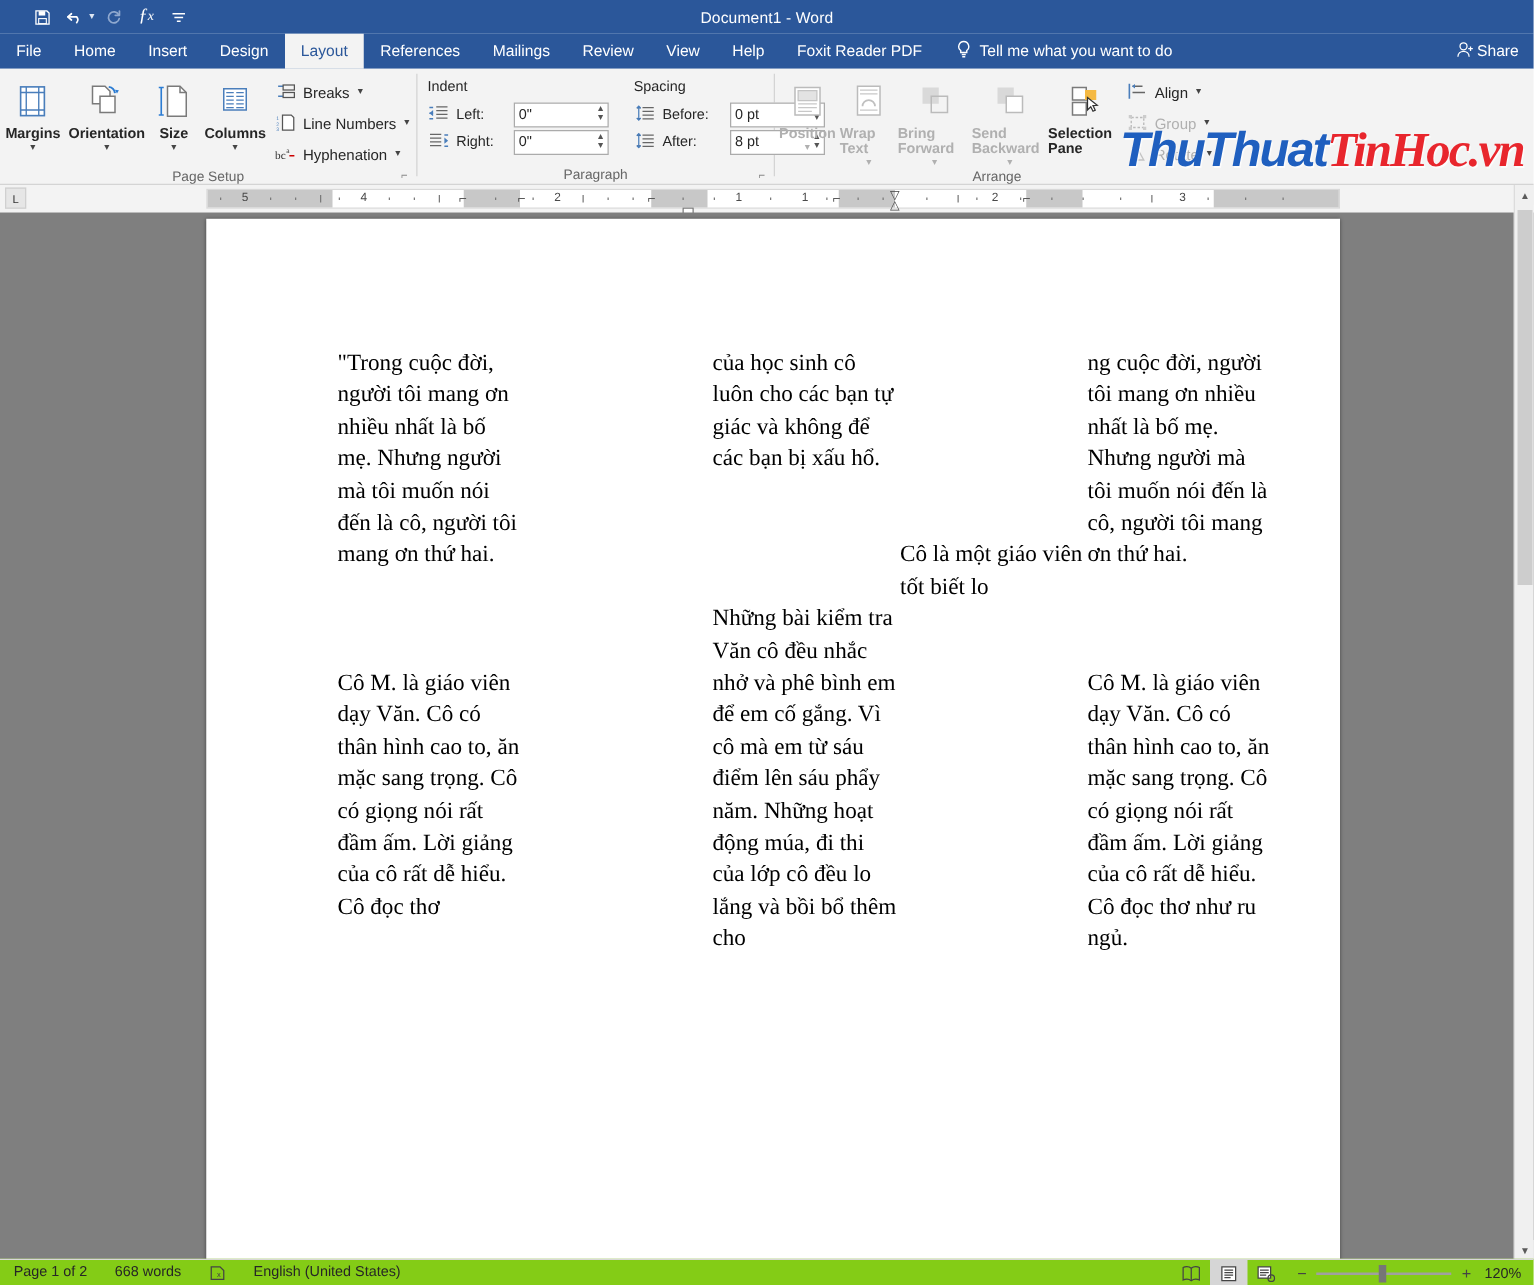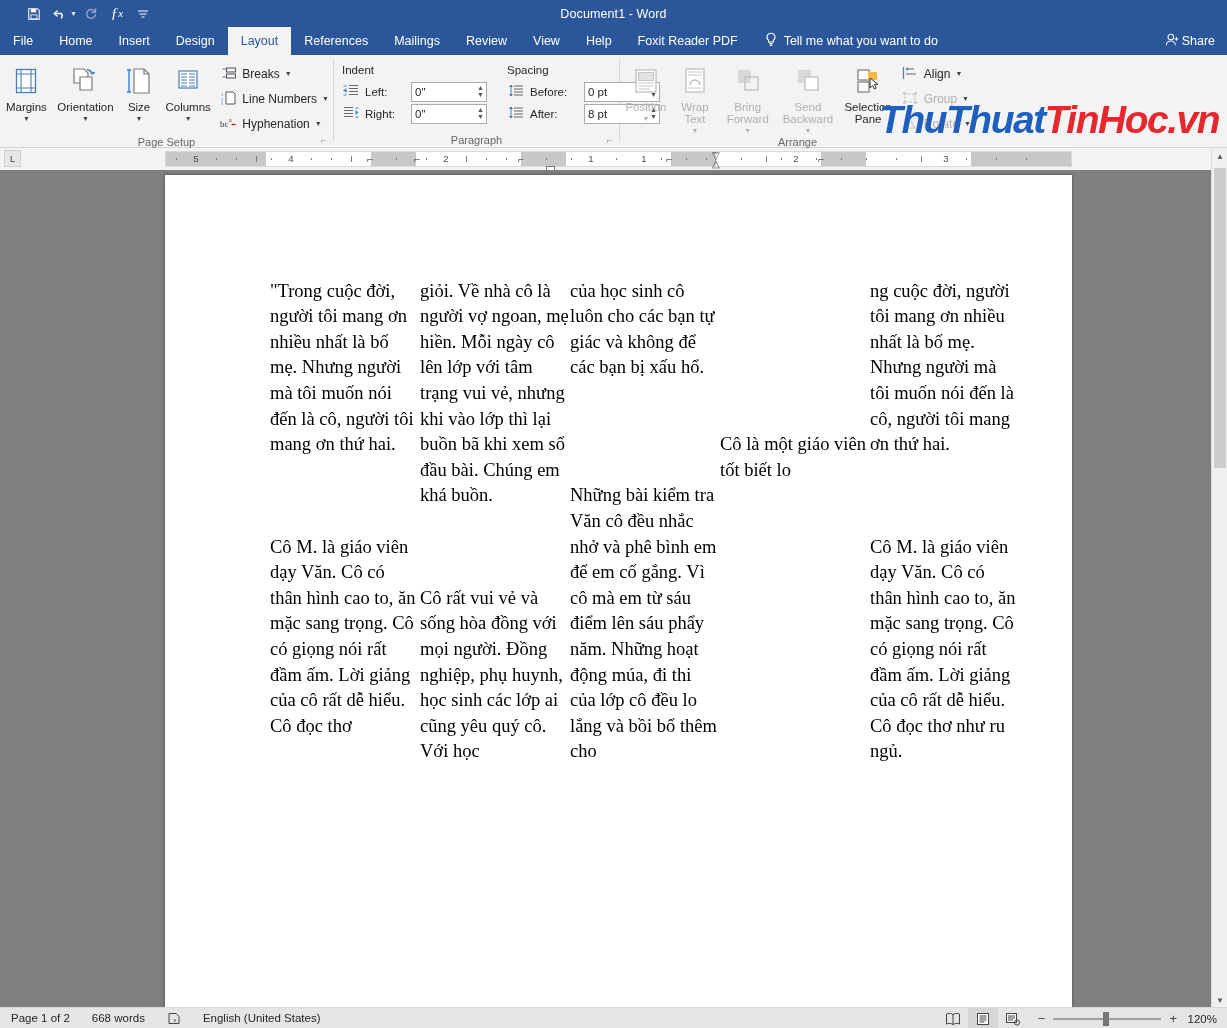--- a/index.html
+++ b/index.html
@@ -78,21 +78,21 @@
   .dlg-launcher {
     position: absolute; right: 4px; bottom: 2px; width: 11px; height: 11px;
     color: #8a8a8a; font-size: 9px; line-height: 11px; text-align: center;
   }
 
   .bigbtn {
     width: 58px; display:flex; flex-direction: column; align-items:center;
     padding-top: 3px; cursor: default;
   }
   .bigbtn .glyph { height: 38px; display:flex; align-items:center; justify-content:center; }
-  .bigbtn .lbl { font-size: 11.5px; color: #262626; text-align:center; line-height: 12px; margin-top:1px;}
+  .bigbtn .lbl { font-size: 11.5px; color: #262626; line-height: 12px; margin-top:1px;font-weight:bold;}
   .bigbtn .dd { font-size: 7px; color:#444; line-height: 9px; margin-top: 1px;}
   .bigbtn.disabled .lbl, .bigbtn.disabled .dd { color: #b0b0b0; }
 
   .smallrow {
     display:flex; align-items:center; gap:5px; height: 25px; padding: 0 4px;
     font-size: 12px; color: #262626; white-space: nowrap;
   }
   .smallrow.disabled { color: #b0b0b0; }
   .smallcol { display:flex; flex-direction: column; justify-content:center; padding-top:2px;}
   .mini-ic { width:17px; height:16px; display:flex; align-items:flex-start; justify-content:center; }
@@ -118,21 +118,21 @@
 
   
   .watermark {
     position: absolute; right: 8px; top: 98px; z-index: 40;
     font-family: "Liberation Sans", sans-serif;
     font-size: 39px; font-weight: bold; font-style: italic;
     letter-spacing: -1.5px; white-space: nowrap;
     text-shadow: 1px 1px 0 rgba(255,255,255,.7);
   }
   .wm-b { color: #1f5fbf; }
-  .wm-r { color: #e8262d; }
+  .wm-r { color: #e8262d; font-family: Liberation Serif, serif; }
 
   
   .ruler-row {
     position:absolute; left:0; top:148px; width:1227px; height:22px; background:#f3f3f3;
   }
   .tabstop-box {
     position:absolute; left:4px; top:2px; width:17px; height:17px;
     background:#e6e6e6; border:1px solid #d0d0d0;
     display:flex; align-items:center; justify-content:center; font-size:9px; color:#333;
   }
@@ -189,21 +189,21 @@
   .vs-up { top:0; }
   .vs-dn { bottom:0; }
   .vs-thumb {
     position:absolute; left:2px; top:20px; width:12px; height:300px; background:#cdcdcd;
   }
   .vs-split { position:absolute; left:1px; top:170px; width:14px; height:10px; }
 
   
   .statusbar {
     position:absolute; left:0; bottom:0; width:1227px; height:21px;
-    background:#e5e5e5; border-top:1px solid #d8d8d8;
+    background:#84cc16; border-top:1px solid #d8d8d8;
     display:flex; align-items:center; font-size:11.5px; color:#262626;
   }
   .sb-item { padding: 0 11px; display:flex; align-items:center; gap:5px; height:21px;}
   .sb-right { position:absolute; right:0; top:0; height:21px; display:flex; align-items:center; }
   .viewbtn {
     width:30px; height:21px; display:flex; align-items:center; justify-content:center;
     color:#333;
   }
   .viewbtn.active { background:#d6d6d6; }
   .zoomslider { display:flex; align-items:center; gap:8px; padding:0 10px; }
@@ -628,23 +628,21 @@
 
   <div class="docarea">
     <div class="page">
       <div class="cols">
         <div class="col c1">
           <div class="blk">"Trong cuộc đời, người tôi mang ơn nhiều nhất là bố mẹ. Nhưng người mà tôi muốn nói đến là cô, người tôi mang ơn thứ hai.</div>
           <div style="height:25.6px;"></div>
           <div class="blk">Cô M. là giáo viên dạy Văn. Cô có thân hình cao to, ăn mặc sang trọng. Cô có giọng nói rất đầm ấm. Lời giảng của cô rất dễ hiểu. Cô đọc thơ</div>
         </div>
         <div class="col">
-          <div class="blk">giỏi. Về nhà cô là người vợ ngoan, mẹ hiền. Mỗi ngày cô lên lớp với tâm trạng vui vẻ, nhưng khi vào lớp thì lại buồn bã khi xem sổ đầu bài. Chúng em khá buồn.</div>
           <div style="height:25.6px;"></div>
-          <div class="blk">Cô rất vui vẻ và sống hòa đồng với mọi người. Đồng nghiệp, phụ huynh, học sinh các lớp ai cũng yêu quý cô. Với học</div>
         </div>
         <div class="col">
           <div class="blk">của học sinh cô luôn cho các bạn tự giác và không để các bạn bị xấu hổ.</div>
           <div style="height:51.2px;"></div>
           <div class="blk">Những bài kiểm tra Văn cô đều nhắc nhở và phê bình em để em cố gắng. Vì cô mà em từ sáu điểm lên sáu phẩy năm. Những hoạt động múa, đi thi của lớp cô đều lo lắng và bồi bổ thêm cho</div>
         </div>
         <div class="col">
           <div style="height:51.2px;"></div>
           <div style="height:51.2px;"></div>
           <div class="blk">Cô là một giáo viên tốt biết lo</div>

